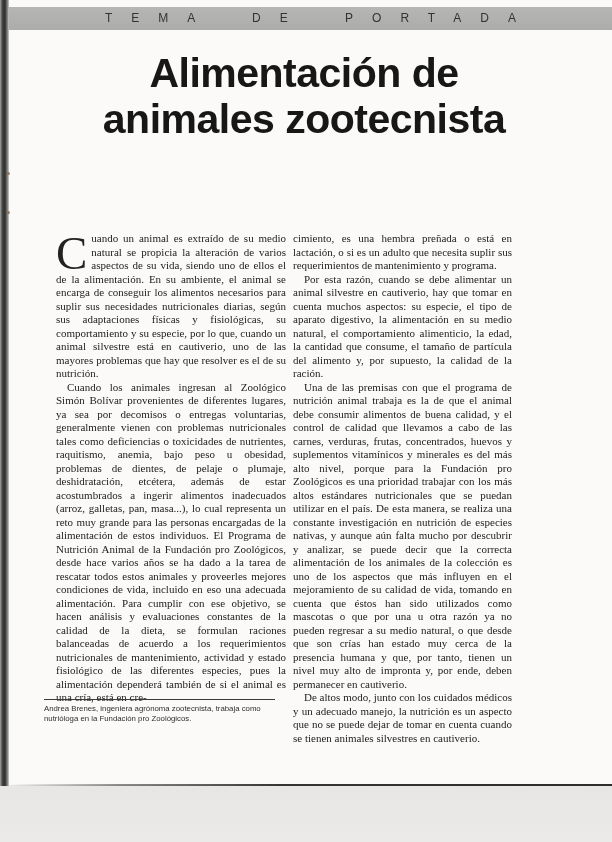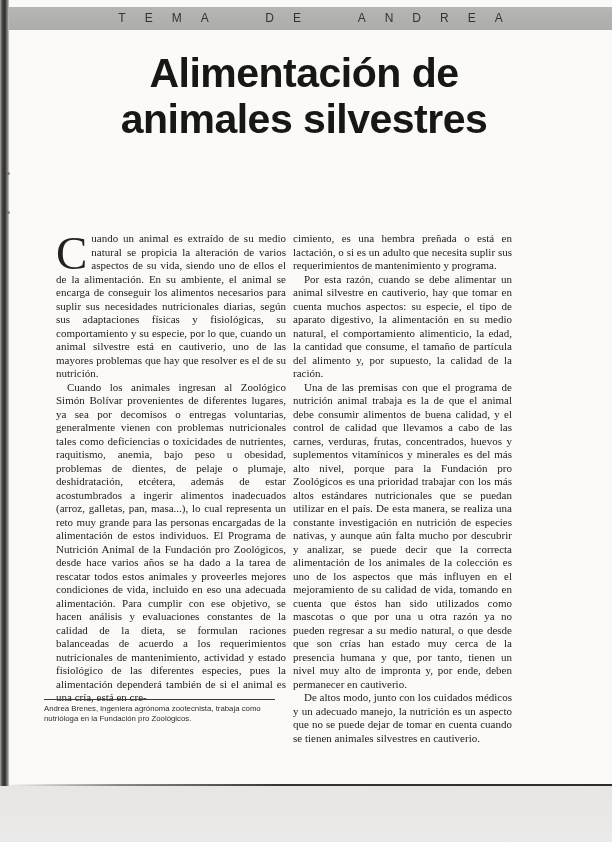--- a/index.html
+++ b/index.html
@@ -89,25 +89,25 @@
 </style>
 </head>
 <body>
 
 <div id="scan">
 
   <div class="page"></div>
 
   <div class="edge-strip"></div>
 
-  <div class="banner">TEMA DE ANDREA</div>
+  <div class="banner">TEMA DE PORTADA</div>
 
   <div class="title">
     <div>Alimentación de</div>
-    <div>animales silvestres</div>
+    <div>animales zootecnista</div>
   </div>
 
 
   <div class="col col-left">
     <p><span class="dropcap">C</span><span>uando un animal es extraído de su medio natural se propicia la alteración de varios aspectos de su vida, siendo uno de ellos el de la alimentación. En su ambiente, el animal se encarga de conseguir los alimentos necesarios para suplir sus necesidades nutricionales diarias, según sus adaptaciones físicas y fisiológicas, su comportamiento y su especie, por lo que, cuando un animal silvestre está en cautiverio, uno de las mayores problemas que hay que resolver es el de su nutrición.</span></p>
     <p class="indent">Cuando los animales ingresan al Zoológico Simón Bolívar provenientes de diferentes lugares, ya sea por decomisos o entregas voluntarias, generalmente vienen con problemas nutricionales tales como deficiencias o toxicidades de nutrientes, raquitismo, anemia, bajo peso u obesidad, problemas de dientes, de pelaje o plumaje, deshidratación, etcétera, además de estar acostumbrados a ingerir alimentos inadecuados (arroz, galletas, pan, masa...), lo cual representa un reto muy grande para las personas encargadas de la alimentación de estos individuos. El Programa de Nutrición Animal de la Fundación pro Zoológicos, desde hace varios años se ha dado a la tarea de rescatar todos estos animales y proveerles mejores condiciones de vida, incluido en eso una adecuada alimentación. Para cumplir con ese objetivo, se hacen análisis y evaluaciones constantes de la calidad de la dieta, se formulan raciones balanceadas de acuerdo a los requerimientos nutricionales de mantenimiento, actividad y estado fisiológico de las diferentes especies, pues la alimentación dependerá también de si el animal es una cría, está en cre-</p>
   </div>
 
   <div class="col col-right">
     <p>cimiento, es una hembra preñada o está en lactación, o si es un adulto que necesita suplir sus requerimientos de mantenimiento y programa.</p>

